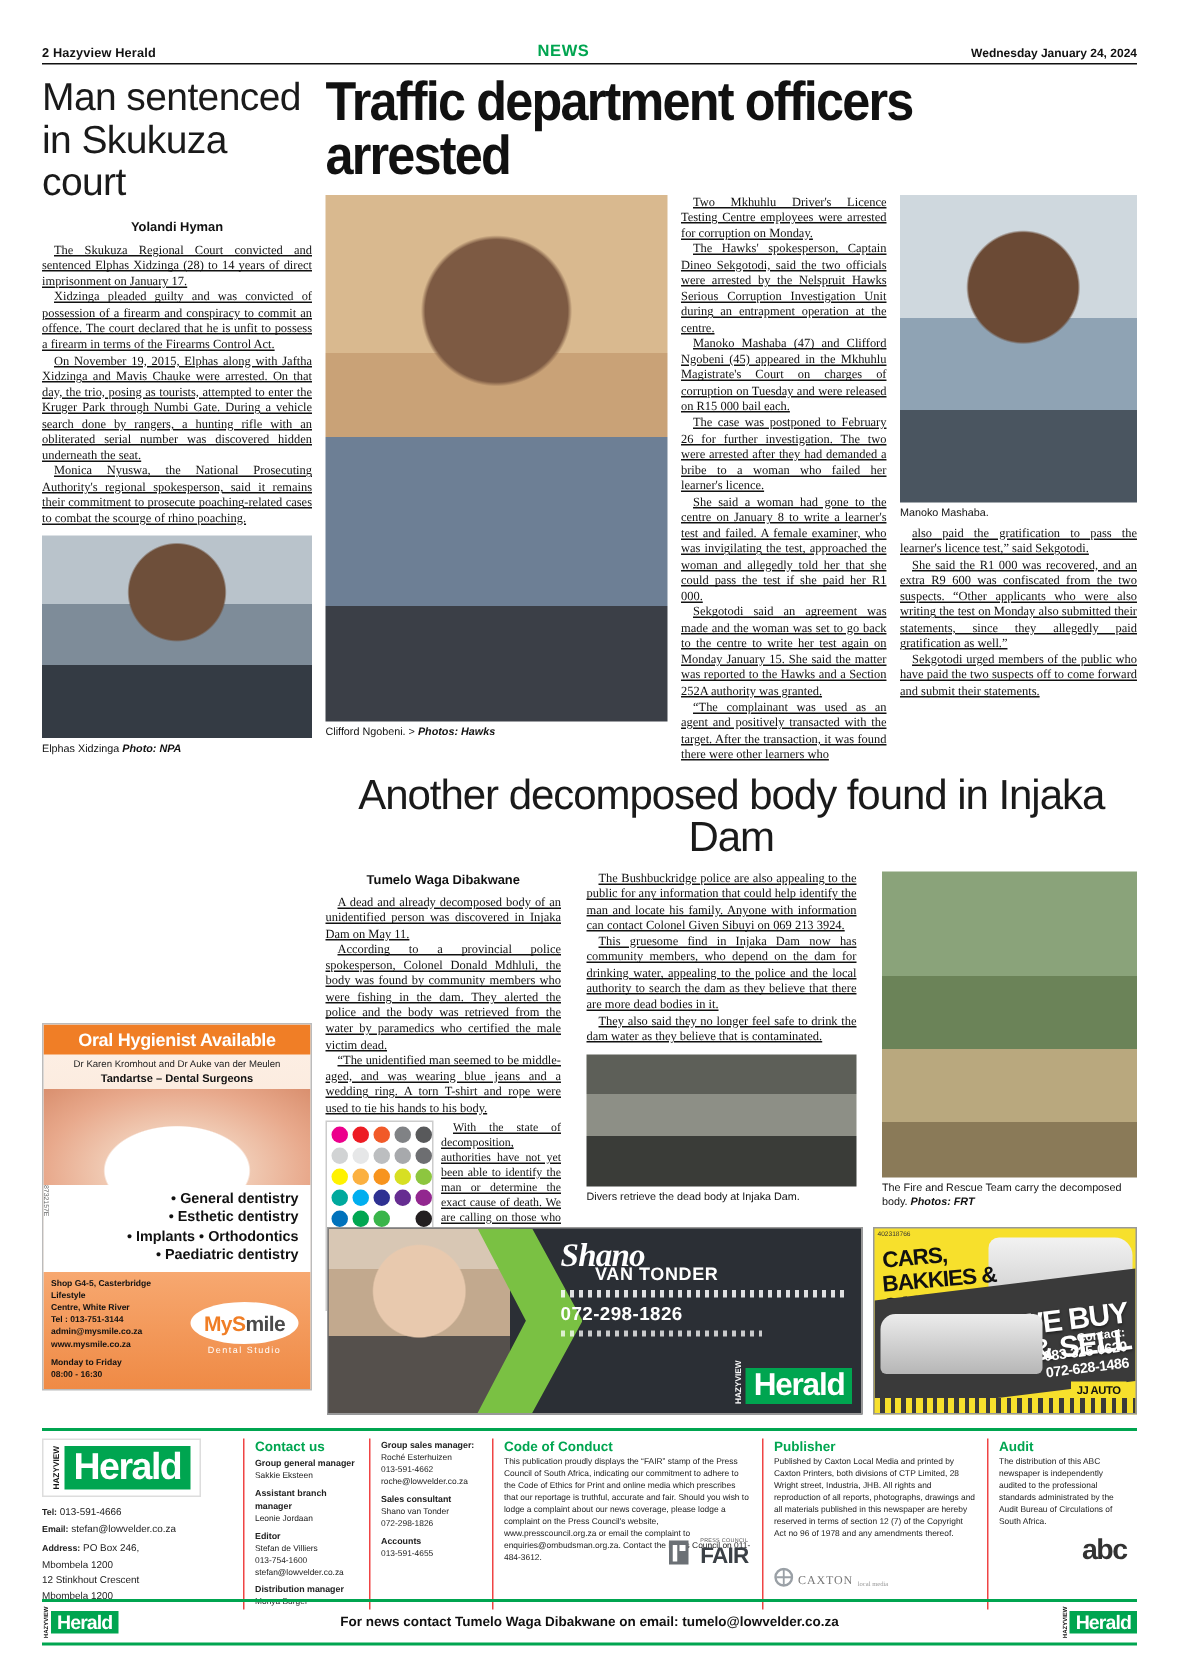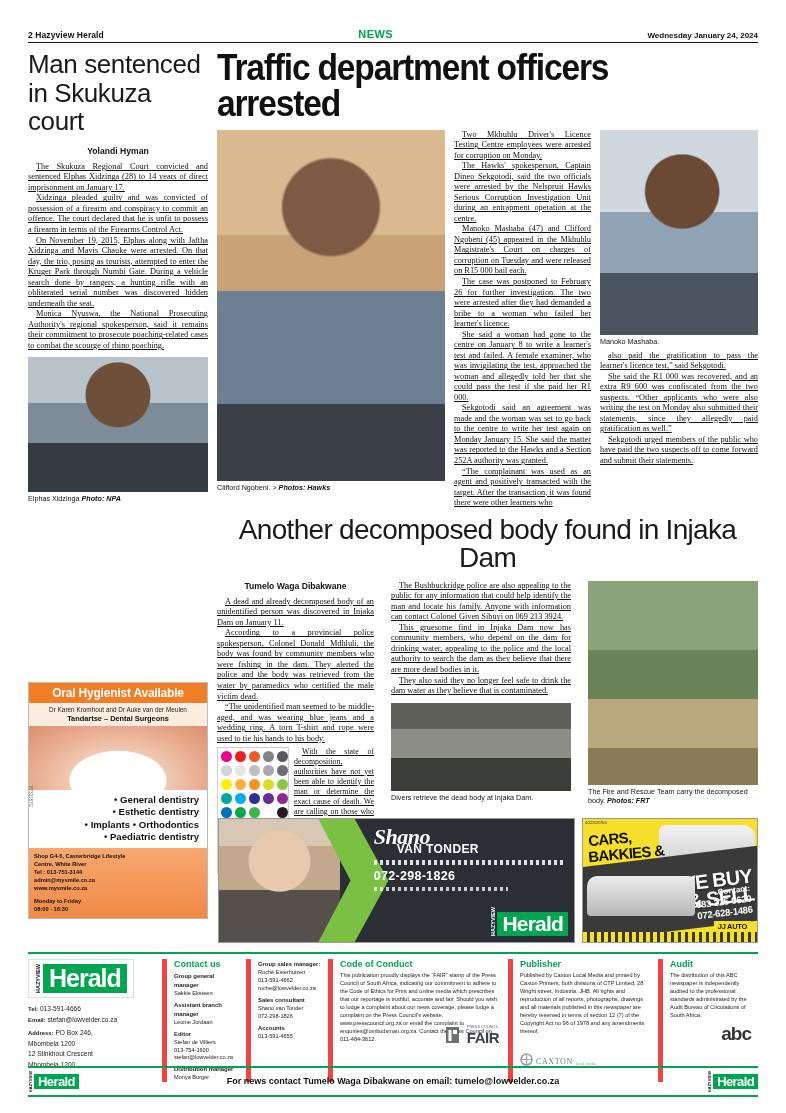--- a/index.html
+++ b/index.html
@@ -173,21 +173,21 @@
   .ad-auto .contact .c2 { font-size:9.5px; letter-spacing:-.3px; }
   .ad-auto .jj { position:absolute; right:6px; bottom:10px; background:#f7e02c;
              color:#111; font-family:"Liberation Sans", sans-serif; font-weight:bold;
              font-size:7.5px; padding:1px 4px; letter-spacing:-.3px; }
   .ad-auto .tread { position:absolute; left:0; right:0; bottom:0; height:10px;
              background:repeating-linear-gradient(90deg,#f7e02c 0 4px,#3a3a3a 4px 7px); }
 
   
   .colophon { border-top:2px solid #00a550; margin-top:8px; padding-top:5px;
               display:flex; gap:0; }
-  .cblock { padding:0 7px; border-left:5px solid #ef4444; }
+  .cblock { padding:0 7px; border-left:1px solid #ef4444; }
   .cblock:first-child { border-left:none; padding-left:0; }
   .ch { font-family:"Liberation Sans", sans-serif; font-weight:bold;
         font-size:9px; color:#00a550; margin-bottom:3px; }
   .cb { font-family:"Liberation Sans", sans-serif; font-size:5.6px;
         line-height:1.42; color:#222; }
   .cb b { font-size:5.9px; }
   .cb .sp { display:block; height:3px; }
   .herald-logo { border:1px solid #ddd; padding:4px 6px; display:inline-flex;
                  align-items:center; background:#fff; }
   .herald-logo .v { writing-mode:vertical-rl; transform:rotate(180deg);
@@ -279,21 +279,21 @@
   </div>
 
   <div style="margin-left:189px;margin-top:4px;">
     <h1 class="hd-two">Another decomposed body found in Injaka Dam</h1>
 
     <div style="display:flex;gap:17px;">
 
       <div style="width:157px;flex:0 0 157px;">
         <div class="byline">Tumelo Waga Dibakwane</div>
         <div class="body">
-          <p class="first">A dead and already decomposed body of an unidentified person was discovered in Injaka Dam on January 11.</p>
+          <p class="first">A dead and already decomposed body of an unidentified person was discovered in Injaka Dam on May 11.</p>
           <p>According to a provincial police spokesperson, Colonel Donald Mdhluli, the body was found by community members who were fishing in the dam. They alerted the police and the body was retrieved from the water by paramedics who certified the male victim dead.</p>
           <p>“The unidentified man seemed to be middle-aged, and was wearing blue jeans and a wedding ring. A torn T-shirt and rope were used to tie his hands to his body.</p>
         </div>
         <div style="display:flex;gap:5px;margin-top:3px;">
           <div class="colourbars" style="width:72px;flex:0 0 72px;height:127px;">
               <i style="background: rgb(236, 0, 140);"></i>
               <i style="background: rgb(237, 28, 36);"></i>
               <i style="background: rgb(241, 90, 41);"></i>
               <i style="background: rgb(128, 130, 133);"></i>
               <i style="background: rgb(88, 89, 91);"></i>
@@ -360,20 +360,24 @@
       <div class="addr">
         <div>Shop G4-5, Casterbridge Lifestyle</div>
         <div>Centre, White River</div>
         <div>Tel : 013-751-3144</div>
         <div>admin@mysmile.co.za</div>
         <div>www.mysmile.co.za</div>
         <div style="height:4px"></div>
         <div>Monday to Friday</div>
         <div>08:00 - 16:30</div>
       </div>
+      <div class="logo">
+        <div class="oval"><span>My</span><span style="color:#f07e26">S</span><span style="color:#4a4a4a">mile</span></div>
+        <div class="sub">Dental Studio</div>
+      </div>
     </div>
   </div>
 
   <div class="adrow" style="position:absolute;left:218px;right:28px;top:812px;">
 
     <div class="ad-shano" style="height:125px;">
       <div class="model"></div>
       <div class="chev"></div>
       <div class="info">
         <div class="nm1">Shano</div>

